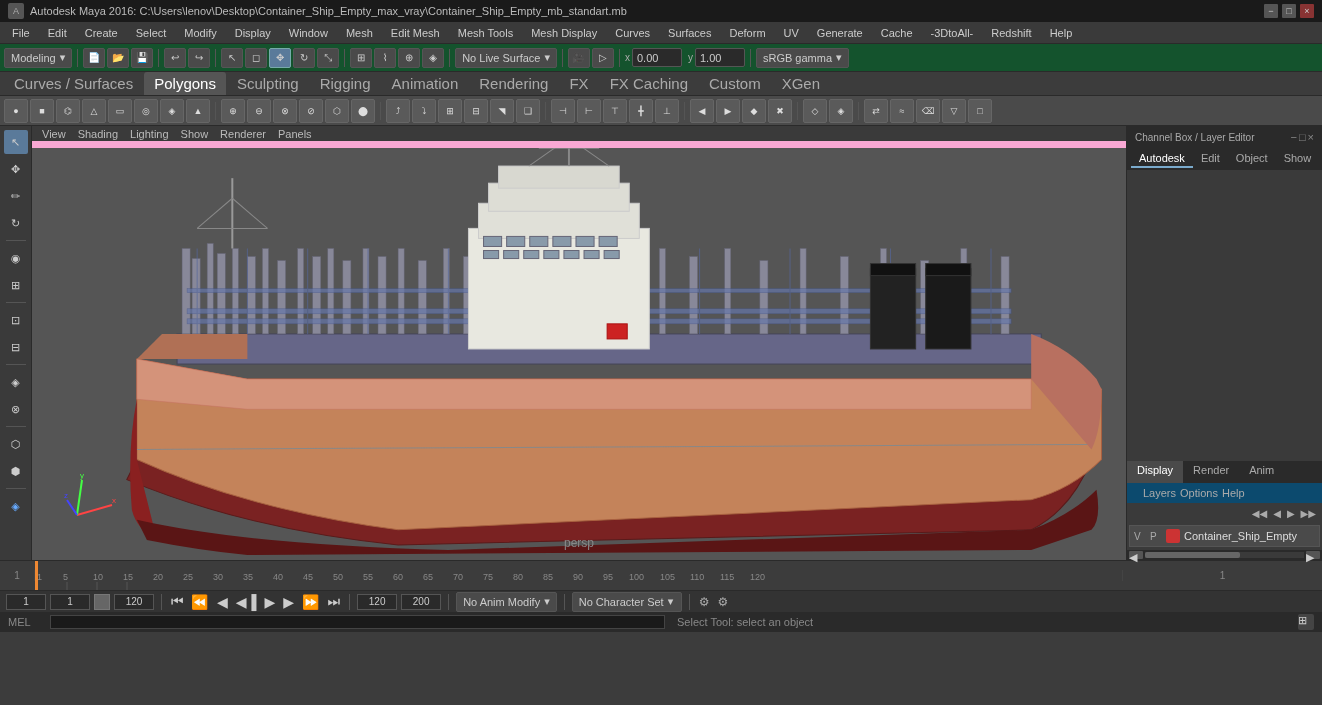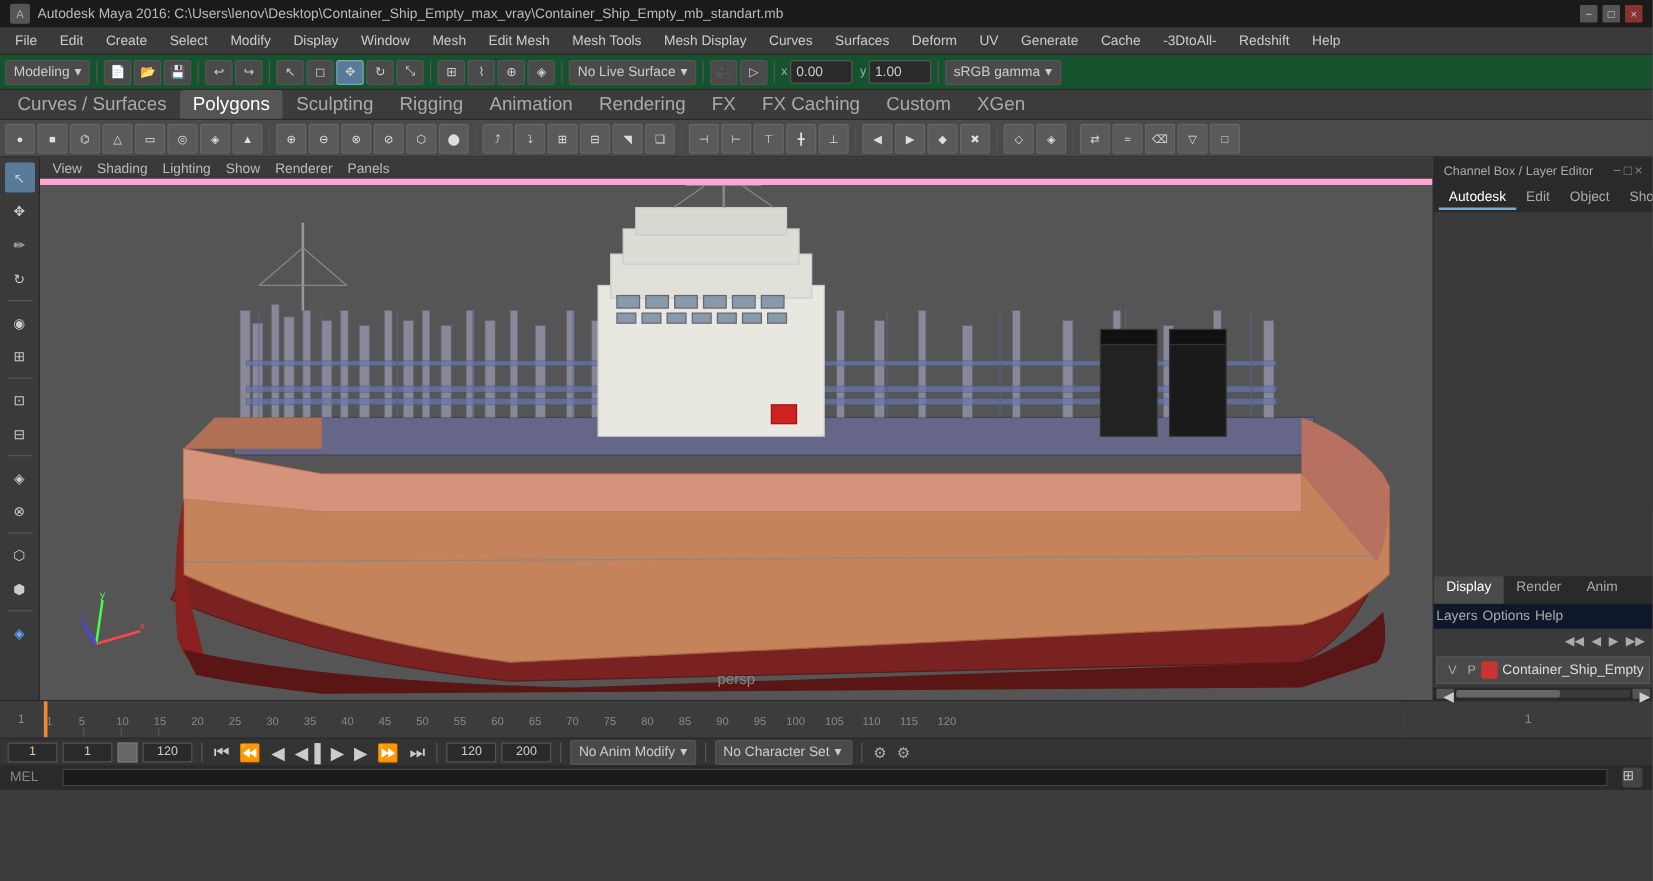--- a/index.html
+++ b/index.html
@@ -93,21 +93,21 @@
     .lt-btn.active { background: #5a7a9a; }
     .lt-separator { width: 20px; height: 1px; background: #555; margin: 2px 0; }
 
     
     #viewport {
       flex: 1; position: relative; background: #555;
       overflow: hidden;
     }
     #viewport-toolbar {
       height: 22px; background: #3a3a3a; display: flex; align-items: center;
-      padding: 0 6px; gap: 4px; border-bottom: 5px solid #f9a8d4;
+      padding: 0 6px; gap: 4px; border-bottom: 7px solid #f9a8d4;
     }
     .vp-menu { font-size: 11px; color: #bbb; cursor: pointer; padding: 0 4px; }
 
     #viewport-canvas {
       width: 100%; height: calc(100% - 22px); position: relative; overflow: hidden;
     }
     #ship-svg {
       width: 100%; height: 100%;
     }
 
@@ -118,22 +118,22 @@
     }
 
     
     #coord-axes {
       position: absolute; bottom: 20px; left: 20px;
       width: 60px; height: 60px;
     }
 
     
     #right-panel {
-      width: 176px; background: #3a3a3a; border-left: 1px solid #2a2a2a;
-      display: flex; flex-direction: column; text-align: right;
+      width: 196px; background: #3a3a3a; border-left: 1px solid #2a2a2a;
+      display: flex; flex-direction: column;
     }
     #right-panel-header {
       height: 22px; background: #2a2a2a; display: flex; align-items: center;
       padding: 0 8px; gap: 4px; font-size: 11px; color: #aaa;
       justify-content: space-between;
     }
     .rp-tab {
       padding: 2px 8px; font-size: 11px; color: #aaa; cursor: pointer;
       border-bottom: 2px solid transparent;
     }
@@ -147,22 +147,22 @@
       background: #3a3a3a;
     }
     #layer-tabs {
       display: flex; background: #2a2a2a; height: 22px;
     }
     .lt-tab {
       padding: 3px 10px; font-size: 11px; color: #aaa; cursor: pointer;
     }
     .lt-tab.active { background: #4a4a4a; color: #fff; }
     #layer-menu-bar {
-      display: flex; align-items: center; gap: 4px; padding: 2px 2px;
-      height: 20px; background: #0f172a;
+      display: flex; align-items: center; gap: 4px; padding: 2px 16px;
+      height: 20px; background: #0c4a6e;
     }
     .lm-item { font-size: 11px; color: #aaa; cursor: pointer; }
     #layer-nav {
       display: flex; align-items: center; justify-content: flex-end;
       padding: 2px 4px; gap: 2px; height: 20px;
     }
     .ln-btn { font-size: 10px; color: #aaa; cursor: pointer; padding: 0 2px; }
     #layer-list { padding: 2px; }
     .layer-row {
       display: flex; align-items: center; height: 22px; gap: 4px;
@@ -671,14 +671,15 @@
 
   <div class="bc-separator"></div>
 
   <span class="bc-btn">⚙</span>
   <span class="bc-btn">⚙</span>
 </div>
 
 <div id="statusbar">
   <span id="mel-label">MEL</span>
   <div style="flex:1;height:14px;background:#1a1a1a;border:1px solid #444;margin:0 4px;"></div>
+  <span id="status-text">Select Tool: select an object</span>
   <div style="width:16px;height:16px;background:#444;border-radius:2px;cursor:pointer;">⊞</div>
 </div>
 
 </body></html>

